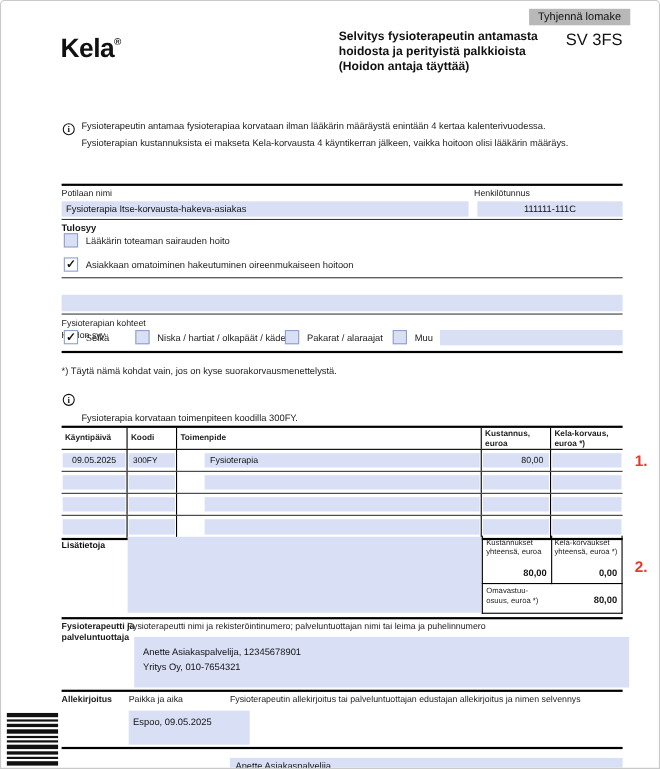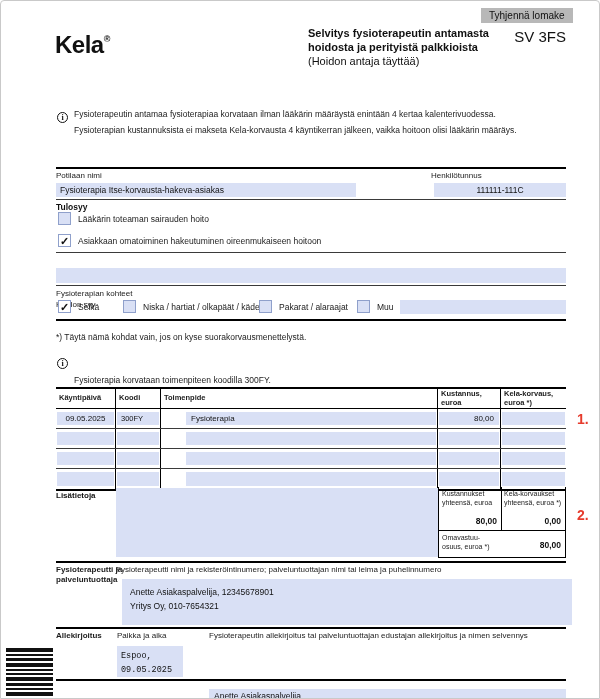--- a/index.html
+++ b/index.html
@@ -15,21 +15,21 @@
   .abs{position:absolute;}
   .hr{position:absolute;height:1px;background:#3a3a3a;}
   .hr2{position:absolute;height:2px;background:#000;}
   .lbl{font-size:8px;color:#222;}
   .blbl{font-size:8.5px;font-weight:bold;color:#111;}
   .field{background:var(--blue);font-size:8.5px;line-height:14px;color:#111;}
   .btn{background:var(--btn);color:#111;font-size:10px;line-height:15px;height:15px;padding:0 8px;border:none;cursor:pointer;}
   .kela{font-size:24px;font-weight:bold;letter-spacing:-0.5px;color:#111;}
   .kela sup{font-size:9px;font-weight:bold;position:relative;top:-2px;}
   .title{font-size:11px;font-weight:bold;line-height:14px;color:#111;}
-  .title .t3{font-weight:normal;}
+  .title .t3{font-weight:bold;}
   .svcode{font-size:15px;color:#111;}
   .info-ic{width:11px;height:11px;border:1px solid #111;border-radius:50%;font-size:8px;line-height:9px;text-align:center;font-weight:bold;font-family:"Liberation Serif",serif;color:#111;}
   .intro{font-size:8.5px;line-height:16px;color:#222;}
   .cb{width:13px;height:13px;border:1px solid var(--cbb);background:var(--blue);text-align:center;font-size:11px;line-height:12px;font-weight:bold;color:#111;cursor:pointer;}
   .cb.checked{background:#fff;}
   .cblbl{font-size:8.5px;color:#222;}
   
   .vtable{position:absolute;left:55px;top:386px;width:510px;border-top:2px solid #000;border-bottom:2px solid #000;}
   .vrow{display:grid;grid-template-columns:60px 45px 277px 63px 65px;}
   .vhead{height:20px;border-bottom:1px solid #000;}
@@ -68,21 +68,21 @@
 
   <div class="info-ic abs" style="left:56px;top:111px;">i</div>
   <div class="intro abs" style="left:73px;top:105px;width:490px;">
     <div>Fysioterapeutin antamaa fysioterapiaa korvataan ilman lääkärin määräystä enintään 4 kertaa kalenterivuodessa.</div>
     <div>Fysioterapian kustannuksista ei makseta Kela-korvausta 4 käyntikerran jälkeen, vaikka hoitoon olisi lääkärin määräys.</div>
   </div>
 
   <div class="hr2" style="left:55px;top:166px;width:510px;"></div>
   <div class="lbl abs" style="left:55px;top:170px;">Potilaan nimi</div>
   <div class="lbl abs" style="left:430px;top:170px;">Henkilötunnus</div>
-  <div class="field abs" style="left:55px;top:182px;width:300px;height:14px;padding-left:4px;">Fysioterapia Itse-korvausta-hakeva-asiakas</div>
+  <div class="field abs" style="left:55px;top:182px;width:370px;height:14px;padding-left:4px;">Fysioterapia Itse-korvausta-hakeva-asiakas</div>
   <div class="field abs" style="left:433px;top:182px;width:132px;height:14px;text-align:center;">111111-111C</div>
   <div class="hr" style="left:55px;top:198px;width:510px;"></div>
 
   <div class="blbl abs" style="left:55px;top:201px;">Tulosyy</div>
   <div class="cb abs" style="left:57px;top:211px;"></div>
   <div class="cblbl abs" style="left:77px;top:213px;">Lääkärin toteaman sairauden hoito</div>
   <div class="cb checked abs" style="left:57px;top:233px;">✓</div>
   <div class="cblbl abs" style="left:77px;top:235px;">Asiakkaan omatoiminen hakeutuminen oireenmukaiseen hoitoon</div>
   <div class="hr" style="left:55px;top:251px;width:510px;"></div>
 
@@ -212,21 +212,21 @@
   <div class="lbl abs" style="left:115px;top:564px;width:445px;">Fysioterapeutti nimi ja rekisteröintinumero; palveluntuottajan nimi tai leima ja puhelinnumero</div>
   <div class="field abs" style="left:121px;top:578px;width:450px;height:46px;padding:6px 0 0 8px;line-height:14px;">
     <div>Anette Asiakaspalvelija, 12345678901</div>
     <div>Yritys Oy, 010-7654321</div>
   </div>
 
   <div class="hr2" style="left:55px;top:626px;width:510px;"></div>
   <div class="abs" style="left:55px;top:630px;font-size:8px;font-weight:bold;">Allekirjoitus</div>
   <div class="lbl abs" style="left:116px;top:630px;">Paikka ja aika</div>
   <div class="lbl abs" style="left:208px;top:630px;width:356px;">Fysioterapeutin allekirjoitus tai palveluntuottajan edustajan allekirjoitus ja nimen selvennys</div>
-  <div class="field abs" style="left:116px;top:645px;width:66px;height:31px;padding:3px 16px 0 4px;font-family:Liberation Mono, monospace;">Espoo, 09.05.2025</div>
+  <div class="field abs" style="left:116px;top:645px;width:110px;height:31px;padding:3px 16px 0 4px;">Espoo, 09.05.2025</div>
   <div class="field abs" style="left:208px;top:663px;width:357px;height:14px;padding-left:5px;margin-top:25px;">Anette Asiakaspalvelija</div>
   <div class="hr2" style="left:55px;top:678px;width:510px;"></div>
 
   <svg class="abs" style="left:5px;top:647px;" width="47" height="52">
     <rect x="0" y="0" width="47" height="4" fill="#111"></rect>
     <rect x="0" y="6" width="47" height="2" fill="#111"></rect>
     <rect x="0" y="10" width="47" height="3" fill="#111"></rect>
     <rect x="0" y="15" width="47" height="4" fill="#111"></rect>
     <rect x="0" y="21" width="47" height="2" fill="#111"></rect>
     <rect x="0" y="25" width="47" height="2" fill="#111"></rect>

